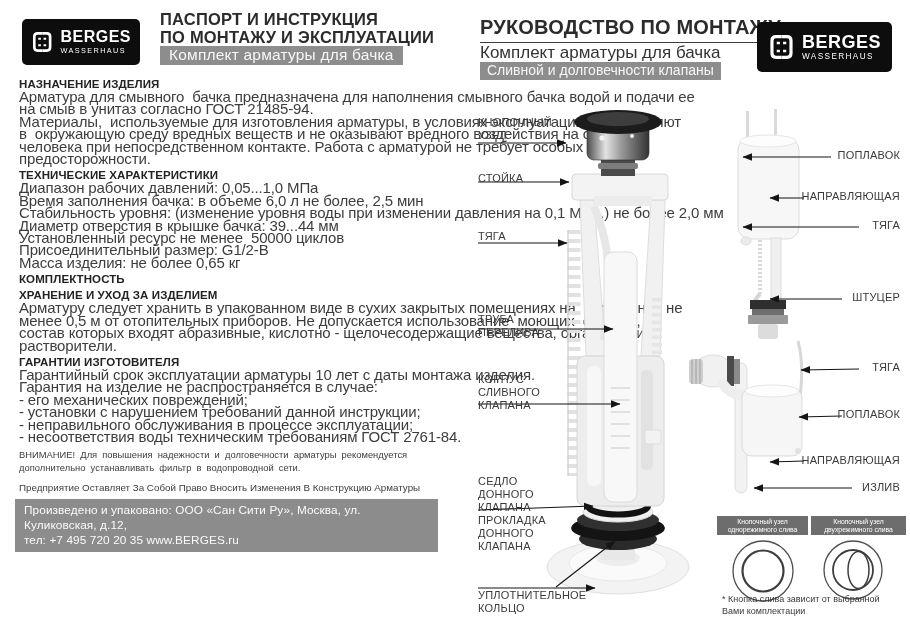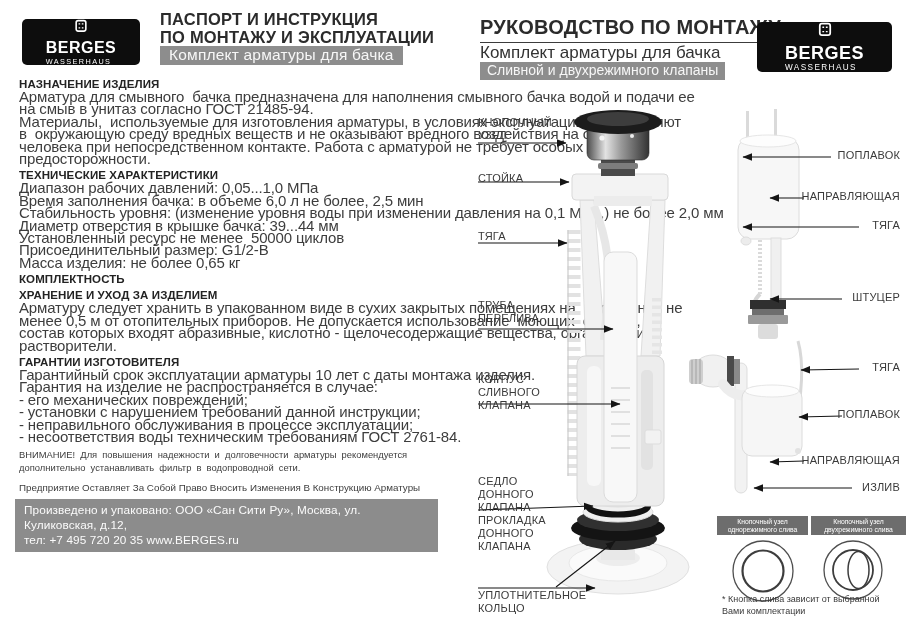--- a/index.html
+++ b/index.html
@@ -1,19 +1,19 @@
 <!DOCTYPE html>
 <html><head>
 <meta charset="utf-8">
 <style>
   html,body{margin:0;padding:0;background:#e9e9e9;}
   .sheet{position:relative;width:910px;height:644px;background:#ffffff;overflow:hidden;
          font-family:"Liberation Sans",sans-serif;color:#3d3d3d;}
   
-  .logo-box{position:absolute;background:#0d0d0d;border-radius:5px;display:flex;align-items:center;gap:7px;box-sizing:border-box;flex-direction:column;}
+  .logo-box{position:absolute;background:#0d0d0d;border-radius:5px;display:flex;align-items:center;gap:7px;box-sizing:border-box;}
   .logo-left{left:22px;top:19px;width:118px;height:46px;padding:0 9px;}
   .logo-right{left:757px;top:22px;width:135px;height:50px;padding:0 11px;}
   .brand-text{display:flex;flex-direction:column;line-height:1;}
   .brand-name{color:#fff;font-weight:bold;letter-spacing:.5px;}
   .brand-sub{color:#fff;letter-spacing:1.4px;margin-top:2px;}
   .logo-left .brand-name{font-size:16px;} .logo-left .brand-sub{font-size:7.3px;}
   .logo-right .brand-name{font-size:18px;} .logo-right .brand-sub{font-size:8.2px;}
   .lp-title{position:absolute;left:160px;top:11px;font-weight:bold;font-size:16.5px;line-height:17.5px;
             color:#2b2b2b;white-space:pre-line;letter-spacing:.2px;}
   .lp-badge{position:absolute;left:160px;top:46px;background:#8d8d8d;color:#f7f7f7;
@@ -109,21 +109,21 @@
 дополнительно устанавливать фильтр в водопроводной сети.</div>
       <div class="note">Предприятие Оставляет За Собой Право Вносить Изменения В Конструкцию Арматуры</div>
       <div class="footer-box">Произведено и упаковано: ООО «Сан Сити Ру», Москва, ул. Куликовская, д.12,
 тел: +7 495 720 20 35 www.BERGES.ru</div>
     </div>
   </section>
 
   <section class="page-right">
     <div class="rp-title">РУКОВОДСТВО ПО МОНТАЖУ</div>
     <div class="rp-sub">Комплект арматуры для бачка</div>
-    <div class="rp-badge">Сливной и двухрежимного клапаны</div>
+    <div class="rp-badge">Сливной и долговечности клапаны</div>
 
     <div class="logo-box logo-right" style="left:302px;top:22px;">
       <svg width="30" height="30" viewBox="0 0 34 34">
         <g stroke="#ffffff" stroke-width="4" fill="none" stroke-linecap="square">
           <path d="M15 4 H10 Q5 4 5 9 V25 Q5 30 10 30 H15"></path>
           <path d="M19 4 H24 Q29 4 29 9 V25 Q29 30 24 30 H19"></path>
         </g>
         <g stroke="#ffffff" stroke-width="3" fill="none">
           <path d="M11 12 H15 M11 22 H15 M19 12 H23 M19 22 H23"></path>
         </g>
@@ -256,21 +256,21 @@
         <line x1="387" y1="416" x2="344" y2="417" marker-end="url(#ah)"></line>
         <line x1="349" y1="461" x2="315" y2="462" marker-end="url(#ah)"></line>
         <line x1="397" y1="488" x2="299" y2="488" marker-end="url(#ah)"></line>
       </g>
     </svg>
 
     <div class="lbl" style="left:23px;top:116px;">КНОПОЧНЫЙ
 УЗЕЛ</div>
     <div class="lbl" style="left:23px;top:172px;">СТОЙКА</div>
     <div class="lbl" style="left:23px;top:230px;">ТЯГА</div>
-    <div class="lbl" style="left:23px;top:299px;">ТРУБА
+    <div class="lbl" style="left:23px;top:313px;">ТРУБА
 ПЕРЕЛИВА</div>
     <div class="lbl" style="left:23px;top:373px;">КОРПУС
 СЛИВНОГО
 КЛАПАНА</div>
     <div class="lbl" style="left:23px;top:475px;">СЕДЛО
 ДОННОГО
 КЛАПАНА</div>
     <div class="lbl" style="left:23px;top:514px;">ПРОКЛАДКА
 ДОННОГО
 КЛАПАНА</div>

